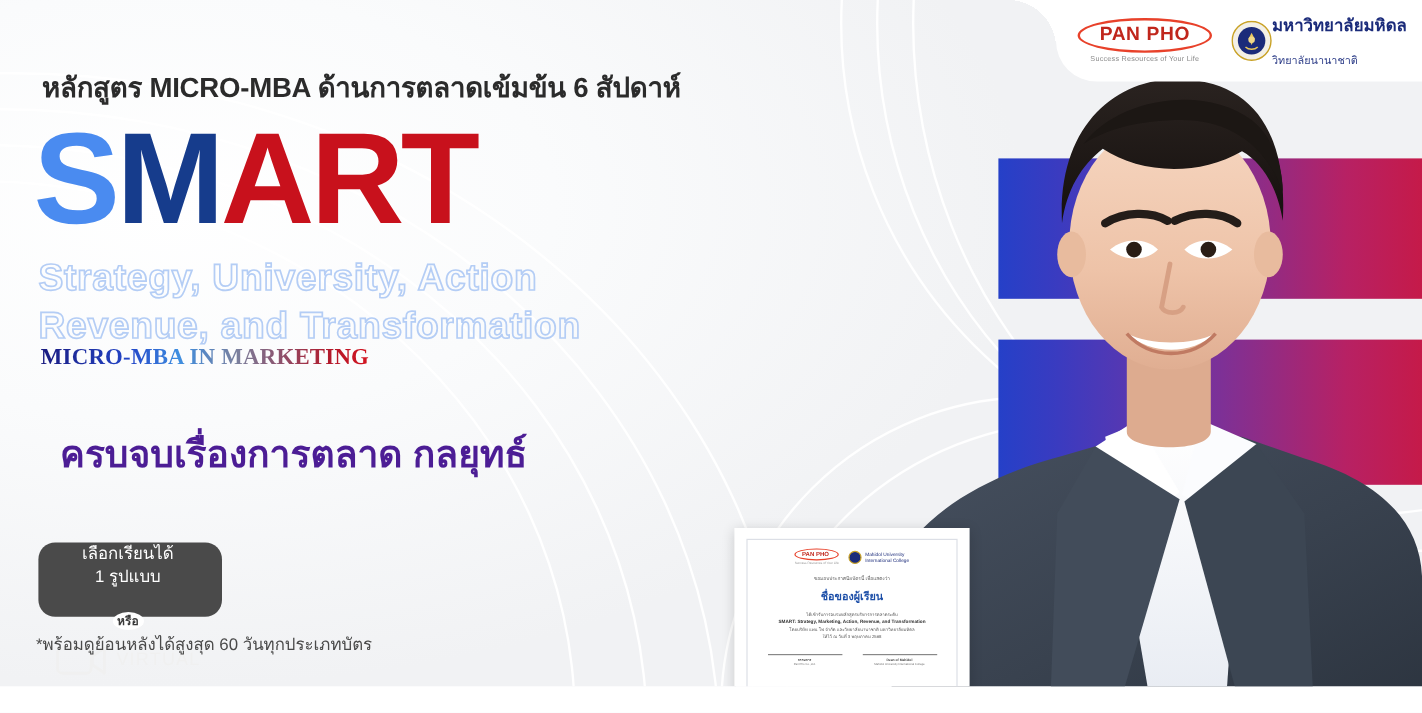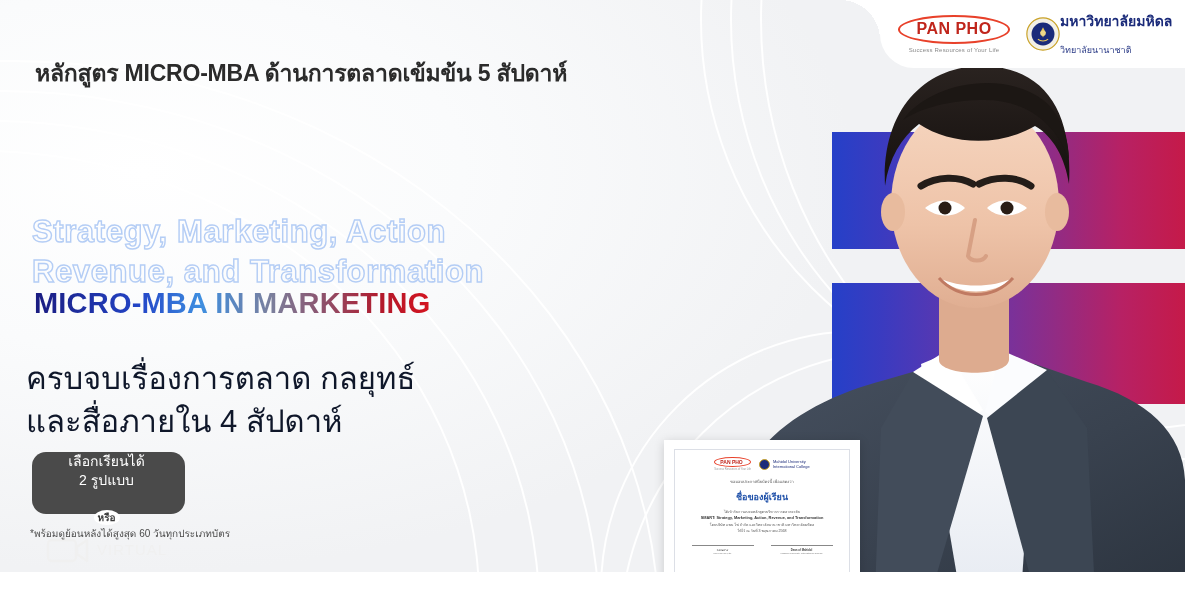--- a/index.html
+++ b/index.html
@@ -101,30 +101,31 @@
   .smart-sub {
     position:absolute; left:32px; top:212px;
     font-size:31px; font-weight:bold; line-height:1.28;
     letter-spacing:0.6px;
     color:transparent;
     -webkit-text-stroke:1.4px #b4cdf5;
   }
 
   .mba-line {
     position:absolute; left:34px; top:287px;
-    font-size:29px; font-weight:bold; letter-spacing:0.2px;
+    font-size:19px; font-weight:bold; letter-spacing:0.2px;
     background:linear-gradient(90deg,#1a1b80 0%,#2346c8 27%,#3e8ee0 42%,#7b7f9c 60%,#8b5570 72%,#b3182a 88%,#d41420 100%);
     -webkit-background-clip:text; background-clip:text;
     color:transparent;
     white-space:nowrap;
+    font-family:Liberation Serif, serif;
   }
 
   .thai-head {
-    position:absolute; left:26px; top:358px;
-    font-size:31px; font-weight:normal; color:#0f172a; line-height:1.38;
+    position:absolute; left:50px; top:358px;
+    font-size:31px; font-weight:bold; color:#4c1d95; line-height:1.38;
   }
 
   
   .mode-pill {
     position:absolute; left:32px; top:452px;
     height:62px; padding:0 18px 0 14px;
     background:#4a4a4a; border-radius:14px;
     display:flex; align-items:center; gap:10px;
     color:#fff;
     flex-direction:column;
@@ -136,26 +137,26 @@
   .or-badge {
     width:26px; height:26px; border-radius:50%;
     background:#fff; color:#3a3a3a;
     font-size:10px; font-weight:bold;
     display:flex; align-items:center; justify-content:center;
     margin:0 10px;
   }
 
   .footnote {
     position:absolute; left:30px; top:526px;
-    font-size:10px; color:#4a4a4a;
+    font-size:14px; color:#4a4a4a;
   }
 
   
   .cert {
-    position:absolute; left:664px; top:440px;
+    position:absolute; left:612px; top:440px;
     width:196px; height:154px;
     background:#fff;
     box-shadow:0 2px 10px rgba(0,0,0,0.16);
     z-index:7;
     padding:9px 10px;
     overflow:hidden;
   }
   .cert-inner { border:1px solid #dcdfe6; width:100%; height:100%; padding:7px 8px; position:relative; }
   .cert-logos { display:flex; align-items:center; justify-content:center; gap:8px; }
   .cert-panpho {
@@ -283,39 +284,39 @@
       </svg>
       <div class="mahidol-txt">
         <div class="m1">มหาวิทยาลัยมหิดล</div>
         <div class="m2">วิทยาลัยนานาชาติ</div>
       </div>
     </div>
   </div>
 
   <div class="left">
 
-    <div class="eyebrow">หลักสูตร MICRO-MBA ด้านการตลาดเข้มข้น 5 สัปดาห์</div>
-
+    <div class="eyebrow">หลักสูตร MICRO-MBA ด้านการตลาดเข้มข้น 6 สัปดาห์</div>
+
+    <div class="smart"><span class="s">S</span><span class="m">M</span><span class="art">ART</span></div>
 
     <div class="smart-sub">
-      <div>Strategy, Marketing, Action</div>
+      <div>Strategy, University, Action</div>
       <div>Revenue, and Transformation</div>
     </div>
 
     <div class="mba-line">MICRO-MBA IN MARKETING</div>
 
     <div class="thai-head">
       <div>ครบจบเรื่องการตลาด กลยุทธ์</div>
-      <div>และสื่อภายใน 4 สัปดาห์</div>
     </div>
 
     <div class="mode-pill">
       <div class="pill-label">
         <div>เลือกเรียนได้</div>
-        <div>2 รูปแบบ</div>
+        <div>1 รูปแบบ</div>
       </div>
       <div class="pill-div"></div>
 
 
       <div class="or-badge">หรือ</div>
 
       <div class="mode-item">
         <svg width="44" height="30" viewBox="0 0 44 30">
           <rect x="2" y="5" width="28" height="21" rx="4" fill="none" stroke="#f0f0f0" stroke-width="2.4"></rect>
           <path d="M31 12 L41 5 L41 26 L31 19 Z" fill="none" stroke="#f0f0f0" stroke-width="2.4" stroke-linejoin="round"></path>

